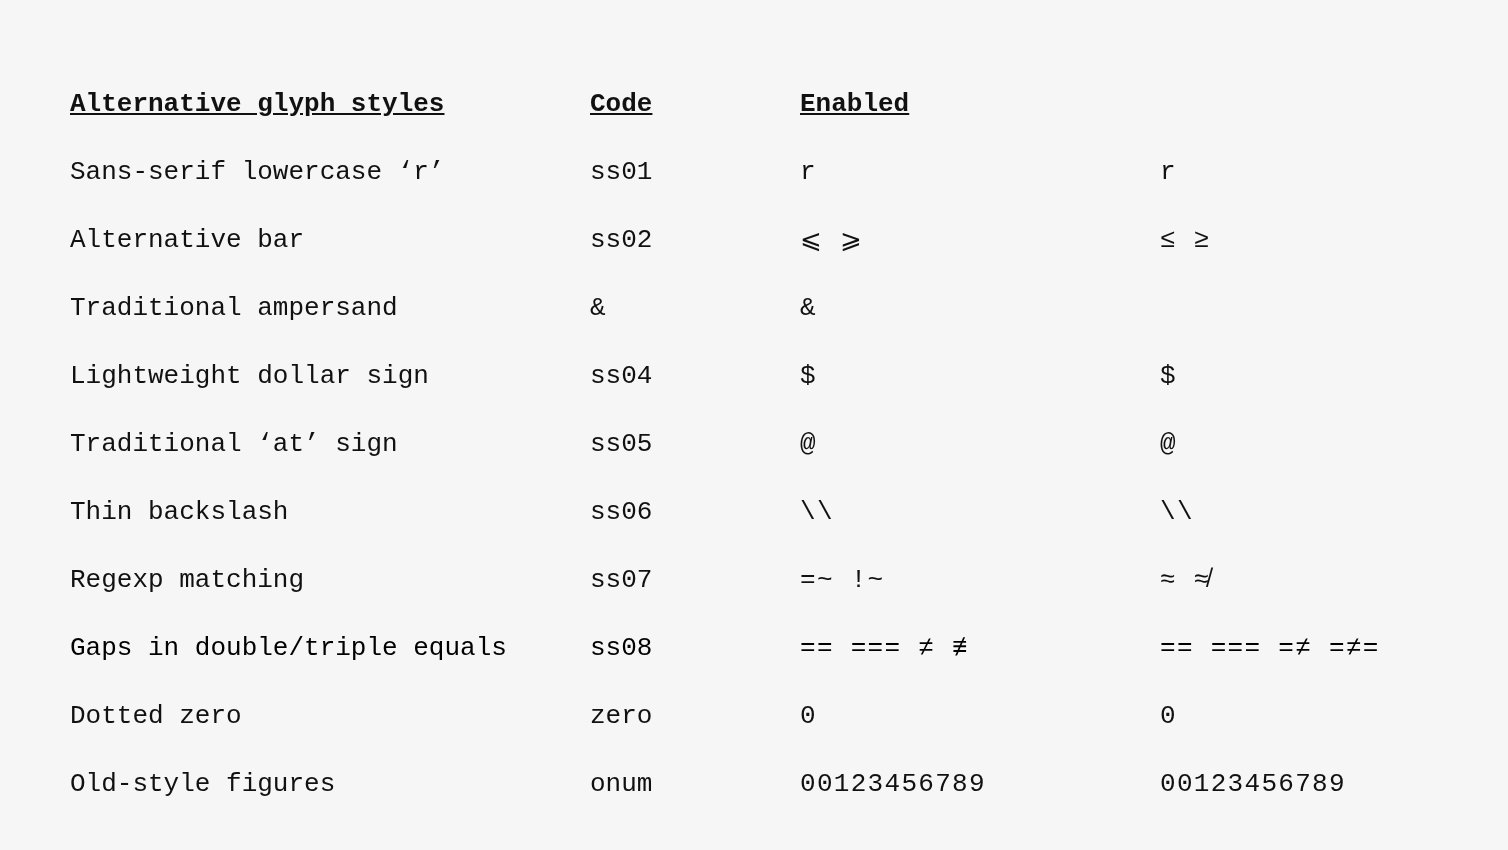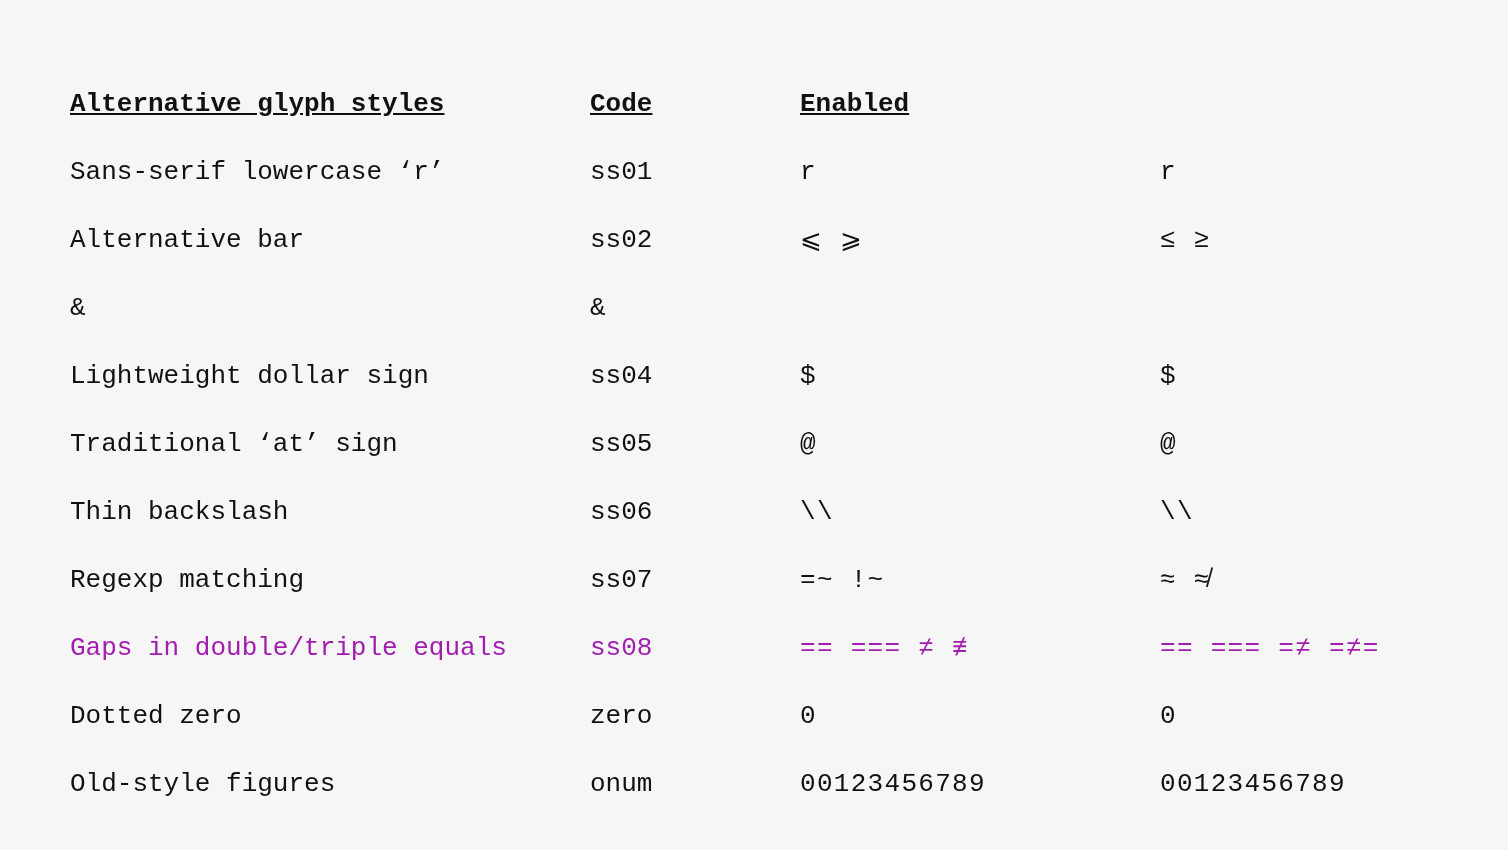--- a/index.html
+++ b/index.html
@@ -19,21 +19,21 @@
     display: grid;
     grid-template-columns: 520px 210px 360px 1fr;
     align-items: center;
     height: 68px;
   }
   .header-row .cell {
     font-weight: 700;
     text-decoration: underline;
   }
   .highlight .cell {
-    color: #a21caf;
+    color: #000000;
   }
   .cell {
     white-space: nowrap;
   }
   .glyph {
     letter-spacing: 0.05em;
   }
 </style>
 </head>
 <body>
@@ -51,20 +51,21 @@
         <div class="cell glyph">r</div>
         <div class="cell glyph">r</div>
       </div>
       <div class="row">
         <div class="cell">Alternative bar</div>
         <div class="cell">ss02</div>
         <div class="cell glyph">⩽  ⩾</div>
         <div class="cell glyph">≤  ≥</div>
       </div>
       <div class="row">
+        <div class="cell">Traditional ampersand</div>
         <div class="cell glyph">&amp;</div>
         <div class="cell glyph">&amp;</div>
       </div>
       <div class="row">
         <div class="cell">Lightweight dollar sign</div>
         <div class="cell">ss04</div>
         <div class="cell glyph">$</div>
         <div class="cell glyph">$</div>
       </div>
       <div class="row">

